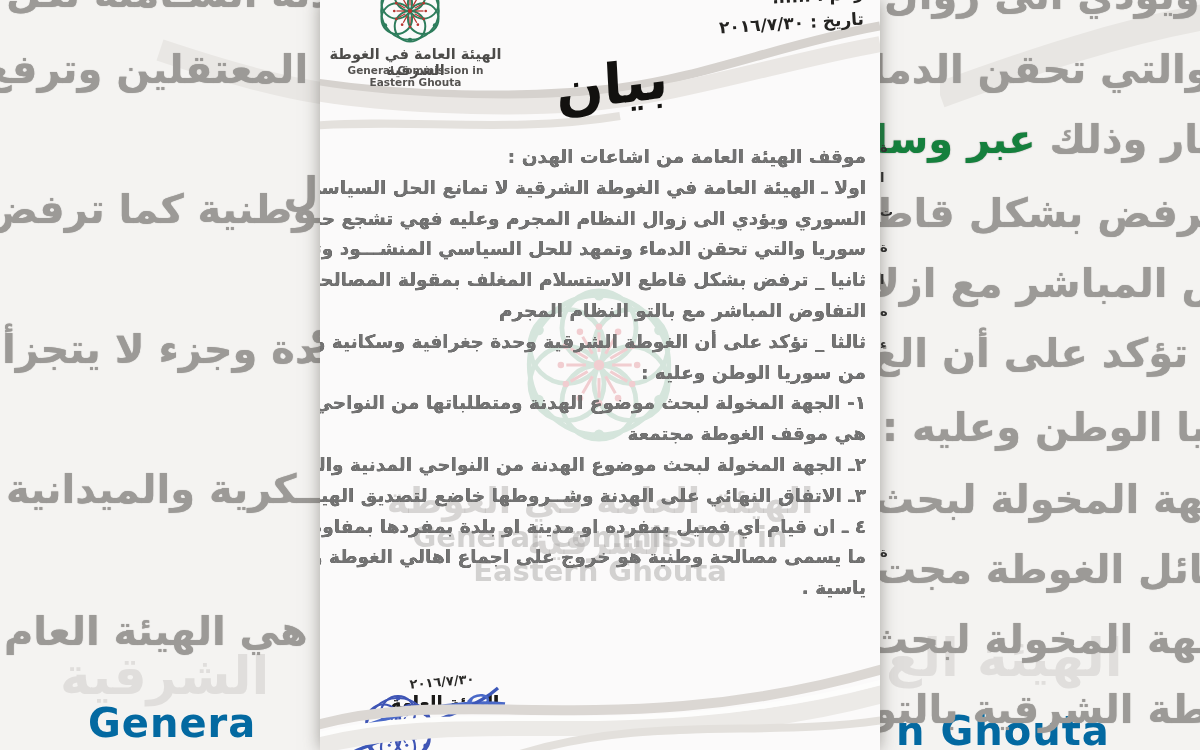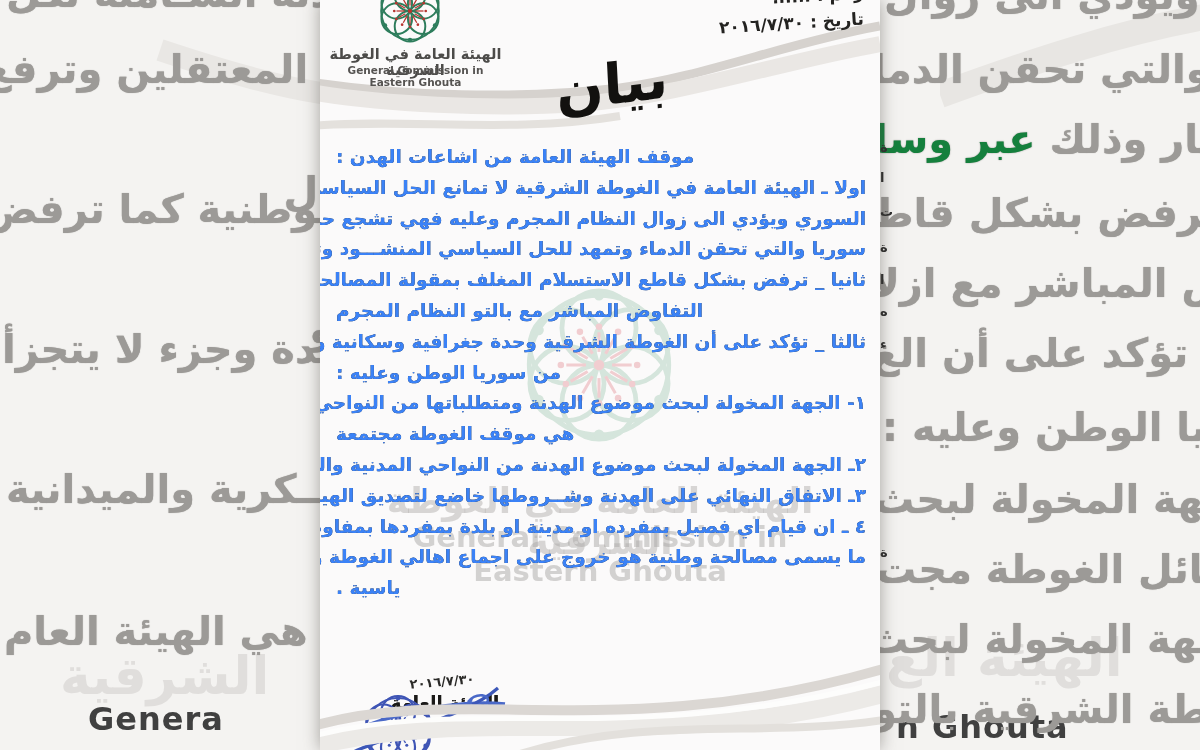--- a/index.html
+++ b/index.html
@@ -33,21 +33,21 @@
   .bgr-3{top:190px;left:-8px;}
   .bgr-4{top:260px;left:-10px;}
   .bgr-5{top:330px;left:-8px;}
   .bgr-6{top:404px;left:2px;}
   .bgr-7{top:476px;left:-6px;}
   .bgr-8{top:546px;left:-4px;}
   .bgr-9{top:616px;left:-12px;}
   .bgr-10{top:686px;left:-8px;}
   .ghost{position:absolute;white-space:nowrap;font-weight:700;pointer-events:none;}
   .ghost-ar{font-size:52px;color:#e0dedc;letter-spacing:2px;}
-  .ghost-en{font-size:32px;color:#404040;letter-spacing:1px;}
+  .ghost-en{font-size:40px;color:#0369a1;letter-spacing:1px;}
   #bg-left .ghost-ar{top:646px;left:60px;}
   #bg-left .ghost-en{top:700px;left:88px;}
   #bg-right .ghost-ar{top:628px;left:6px;}
   #bg-right .ghost-en{top:708px;left:16px;}
   .em{position:absolute;left:0;font-size:13px;color:#2c2c2c;font-weight:700;}
   .em-0{top:140px;} .em-1{top:170px;} .em-2{top:204px;} .em-3{top:240px;}
   .em-4{top:272px;} .em-5{top:304px;} .em-6{top:336px;} .em-7{top:545px;}
 
   
   #page{
@@ -75,22 +75,22 @@
   
   #wm-flower{position:absolute;left:170px;top:256px;width:218px;height:218px;
     color:#cfe2d7;opacity:.85;}
   #wm-ar{position:absolute;left:40px;top:480px;width:480px;text-align:center;direction:rtl;
     font-size:36px;font-weight:700;color:rgba(170,168,166,.45);letter-spacing:1px;}
   #wm-en{position:absolute;left:30px;top:520px;width:500px;text-align:center;
     font-size:29px;font-weight:700;color:rgba(170,168,166,.5);}
 
   
   #body-text{position:absolute;left:16px;top:142px;width:530px;direction:rtl;}
-  .bline{height:30.8px;line-height:30.8px;text-align:left;
-    font-size:18.5px;font-weight:700;color:#3b82f6;
+  .bline{height:30.8px;line-height:30.8px;text-align:right;
+    font-size:18.5px;font-weight:700;color:#737373;
     text-shadow:0 0 .3px #1b1a18;white-space:nowrap;}
   .bline .bold-seg{font-weight:900;font-size:20px;
     text-shadow:0 0 .8px #000,0 0 .8px #000;}
 
   
   #sig-name{position:absolute;left:60px;top:648px;width:130px;text-align:center;direction:rtl;
     font-size:18px;font-weight:700;color:#1b1a18;text-shadow:0 0 .4px #1b1a18;margin-top:44px;}
   #sig-date{position:absolute;left:62px;top:674px;width:120px;text-align:center;
     font-size:13px;font-weight:700;color:#2a2927;transform:rotate(-5deg);letter-spacing:1px;}
   #stamp{position:absolute;left:8px;top:680px;width:180px;height:110px;}

